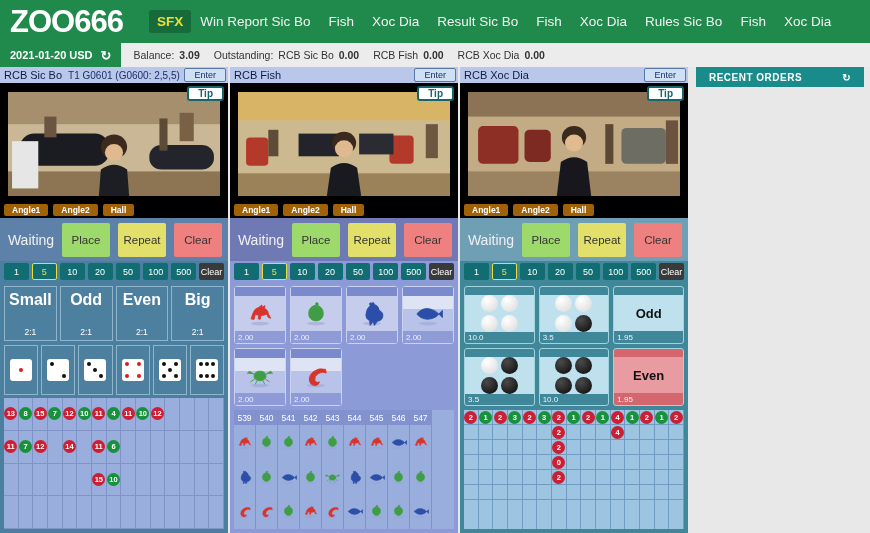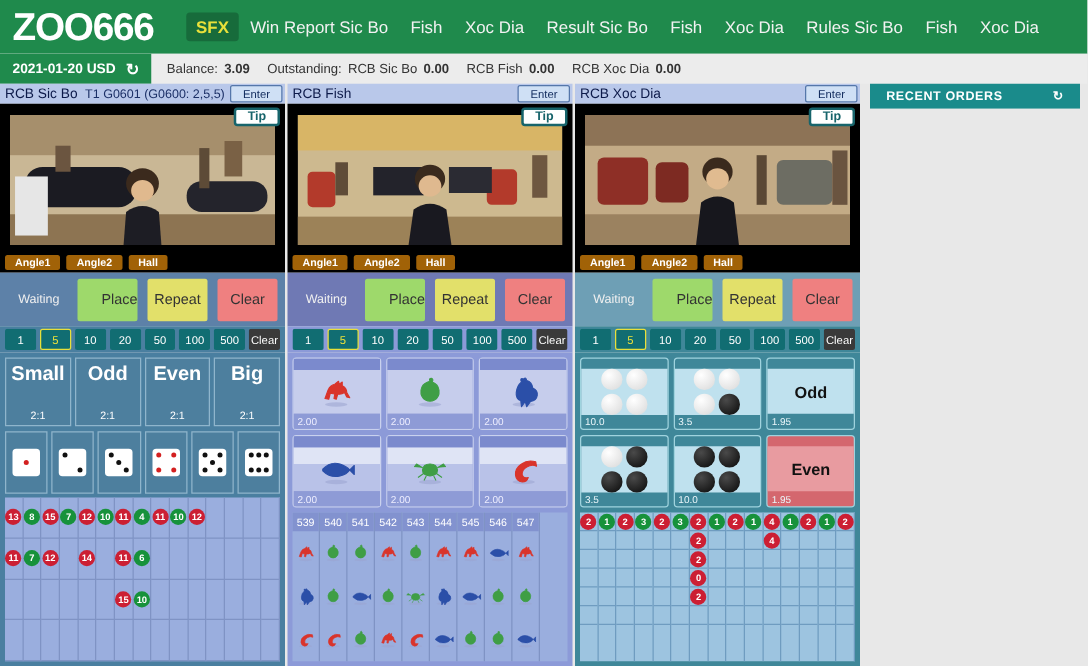--- a/index.html
+++ b/index.html
@@ -60,27 +60,27 @@
   }
   .anglebar{
     position:absolute; bottom:2px; left:4px; display:flex; gap:5px; z-index:5;
   }
   .anglebar div{
     background:#a16207; color:#fff; font-size:8.5px; font-weight:bold;
     padding:1px 8px; border-radius:2px; cursor:pointer;
   }
 
   .statusrow{ height:43px; display:flex; align-items:center; }
-  .waiting{ width:62px; text-align:center; font-size:10px; color:#f0f0f0; }
+  .waiting{ width:62px; text-align:center; font-size:14px; color:#f0f0f0; }
   .actbtns{ flex:1; display:flex; gap:8px; padding-right:6px; }
   .actbtns button{
     flex:1; height:34px; border:none; font-size:11.5px; color:#333; cursor:pointer;
     border-radius:2px;
   }
-  .b-place{ background:#9ed96b;text-align:right; }
+  .b-place{ background:#9ed96b; }
   .b-repeat{ background:#e2e06a; }
   .b-clear{ background:#ef8080; }
 
   .chiprow{ height:21px; display:flex; gap:3px; padding:0 4px; align-items:center; }
   .chip{
     flex:1; height:17px; background:#116d72; color:#fff; font-size:9px;
     display:flex; align-items:center; justify-content:center; border-radius:2px;
     cursor:pointer; border:1px solid transparent;
   }
   .chip.sel{ color:#e8e03a; border:1px solid #e8e03a; }
@@ -113,21 +113,21 @@
   .roadgrid{ display:grid; width:100%; height:100%; }
   .roadgrid .c{ border-right:1px solid #7f93c4; border-bottom:1px solid #7f93c4;
                 display:flex; align-items:center; justify-content:center; }
   .bead{ width:13px; height:13px; border-radius:50%; color:#fff;
          font-size:7.5px; font-weight:bold; display:flex; align-items:center; justify-content:center; }
   .bead.r{ background:#cc1f33; }
   .bead.g{ background:#17923b; }
 
   
   .fish-body{ flex:1; background:#8c9ad8; padding:4px; display:flex; flex-direction:column; }
-  .fish-grid{ display:grid; grid-template-columns:repeat(3,1fr); gap:4px; }
+  .fish-grid{ display:grid; grid-template-columns:repeat(4,1fr); gap:4px; }
   .fish-cell{ background:#8e9bd6; border:1px solid #c9d1ee; border-radius:3px; cursor:pointer;
               display:flex; flex-direction:column; height:58px; }
   .fish-cell .top{ height:9px; background:#7b8acd; }
   .fish-cell .mid{ flex:1; background:#c6cdec; display:flex; align-items:center; justify-content:center; }
   .fish-cell.water .mid{ background:linear-gradient(#dfe4f5 0 38%, #b9c2e8 38% 100%); }
   .fish-cell .amt{ height:12px; background:#8e9bd6; color:#eef; font-size:8px; padding-left:3px;
                    display:flex; align-items:center; }
 
   .fishroad{ margin-top:4px; flex:1; background:#9aaede; display:grid; grid-template-columns:repeat(10,1fr); }
   .fcol{ border-right:1px solid #7f93c4; display:flex; flex-direction:column; }

